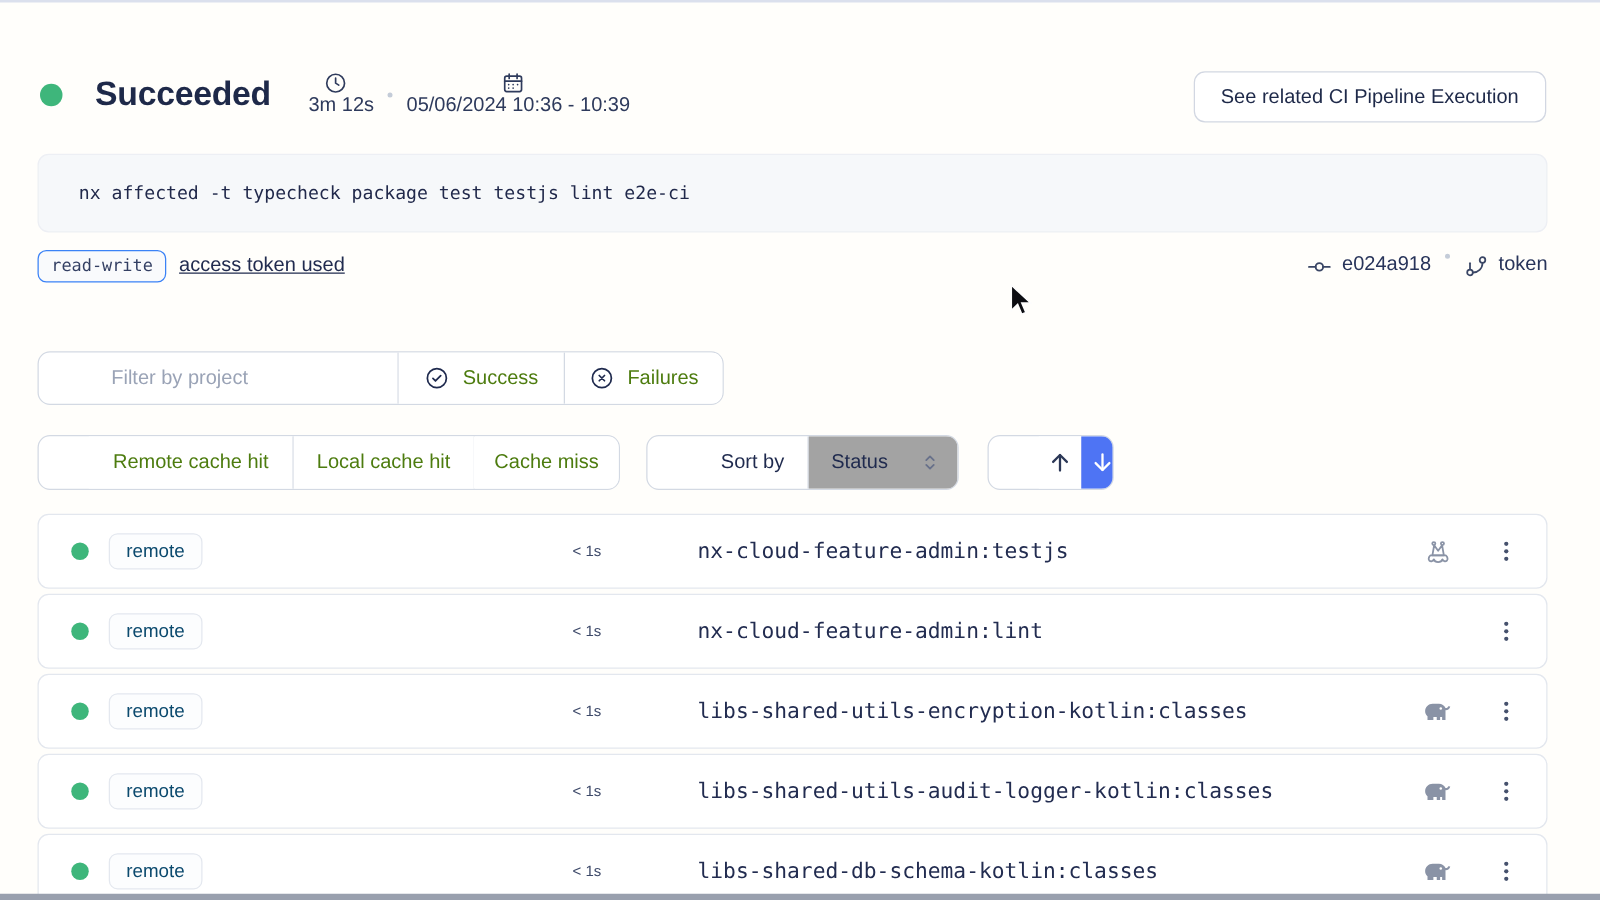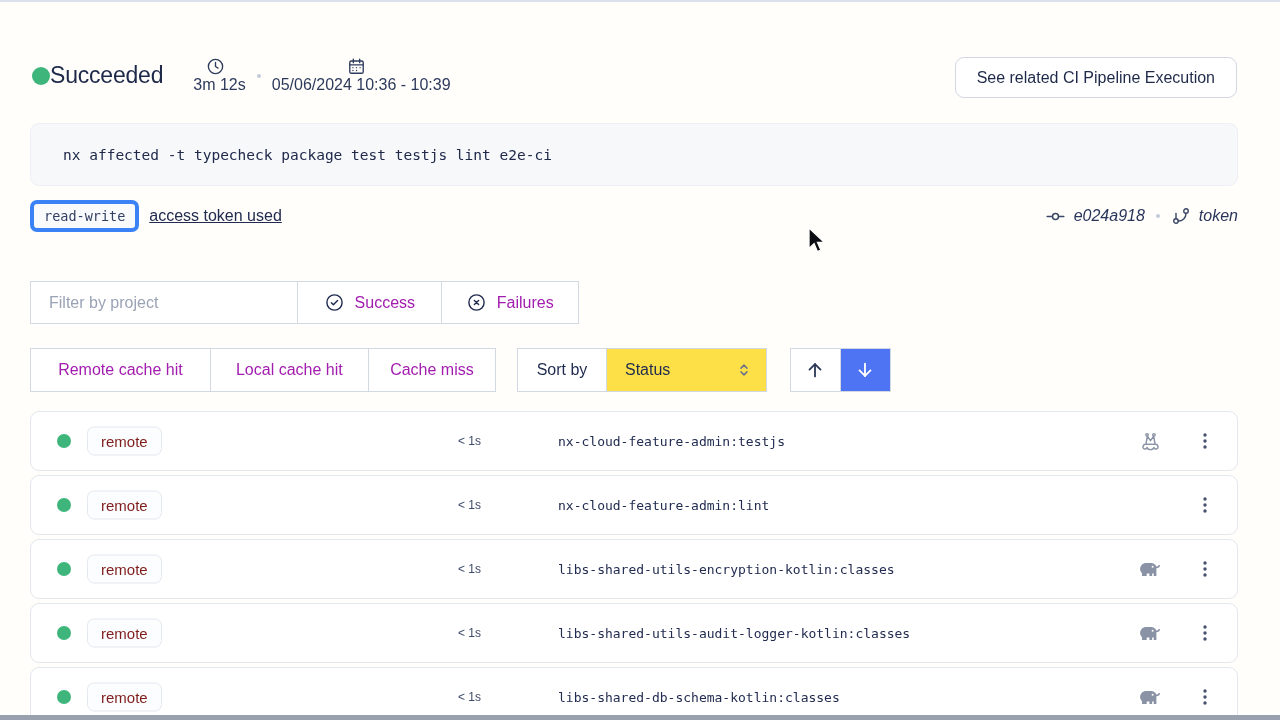--- a/index.html
+++ b/index.html
@@ -7,21 +7,21 @@
   body {
     width:1280px; height:720px; position:relative; overflow:hidden;
     background:#fffefb; font-family:"Liberation Sans", sans-serif; color:#212b51;
   }
   .top-edge { position:absolute; top:0; left:0; width:100%; height:2px; background:#dbe0ed; }
   .bottom-edge { position:absolute; bottom:0; left:0; width:100%; height:5px; background:#99a0ae; z-index:50; }
 
   
   .header { position:absolute; top:57px; left:32px; display:flex; align-items:center; }
   .status-dot { width:18px; height:18px; border-radius:50%; background:#3eb67b; }
-  .page-title { font-size:23px; font-weight:400; color:#1e2949; letter-spacing:-0.2px; }
+  .page-title { font-size:27px; font-weight:700; color:#1e2949; letter-spacing:-0.2px; margin-left:26px; }
   .meta { display:flex; align-items:center; margin-left:30px; font-size:16px; color:#2e3a5c;flex-direction:column; }
   .meta .icn { display:flex; margin-right:9px; }
   .sep-dot { width:4px; height:4px; border-radius:50%; background:#c4ccd8; margin:0 11px; }
   .related-btn {
     position:absolute; top:57px; right:43px; height:41px; padding:4px 21px;
     background:#fff; border:1px solid #d2d7e2; border-radius:9px;
     font-size:16px; color:#1e2949; font-family:inherit; display:flex; align-items:center;
   }
 
   
@@ -30,53 +30,53 @@
     background:#f6f8fa; border:1px solid #edeff4; border-radius:9px;
     display:flex; align-items:center; padding-left:32px;
     font-family:"DejaVu Sans Mono", monospace; font-size:14.5px; color:#21294b;
   }
 
   
   .token-row { position:absolute; top:200px; left:30px; width:1208px; display:flex; align-items:center; justify-content:space-between; }
   .token-left { display:flex; align-items:center; }
   .token-badge {
     font-family:"DejaVu Sans Mono", monospace; font-size:13.5px; color:#333f63;
-    background:#f9fafc; border:4px solid #3b82f6; border-radius:7px; padding:4px 10px;
+    background:#f9fafc; border:1px solid #3b82f6; border-radius:7px; padding:4px 10px;
   }
   .token-text { font-size:16px; color:#212b4f; margin-left:10px;text-decoration:underline; }
-  .vcs { display:flex; align-items:center; font-size:16px; color:#28345a;font-style:italic; }
+  .vcs { display:flex; font-size:16px; color:#28345a; }
   .vcs .icn { display:flex; margin-right:8px; }
 
   
-  .seg-group { position:absolute; display:flex; background:#fff; border:1px solid #d3d9e3; border-radius:0; overflow:hidden; }
+  .seg-group { position:absolute; display:flex; background:#fff; border:1px solid #d3d9e3; border-radius:10px; overflow:hidden;padding-left:40px; }
   .filter-group { top:281px; left:30px; width:549px; height:43px; }
   .filter-input { width:267px; border:none; outline:none; padding:0 18px; font-size:16px; font-family:inherit; color:#212b51; background:transparent; }
   .filter-input::placeholder { color:#9aa3b6; }
   .seg-div { width:1px; background:#d3d9e3; }
-  .seg-btn { display:flex; align-items:center; justify-content:center; gap:10px; font-size:16px; color:#a21caf; background:#fff; border:none; font-family:inherit; }
+  .seg-btn { display:flex; align-items:center; justify-content:center; gap:10px; font-size:16px; color:#4d7c0f; background:#fff; border:none; font-family:inherit; }
   .w-success { width:143px; } .w-failures { width:137px; }
 
   
   .cache-group { top:348px; left:30px; width:466px; height:44px; }
   .w-remote { width:180px; } .w-local { width:158px; } .w-miss { width:127px; }
   .sort-group { top:348px; left:517px; width:250px; height:44px; }
   .sort-label { width:88px; display:flex; align-items:center; justify-content:center; font-size:16px; color:#1f2a4e; }
-  .sort-select { flex:1; display:flex; align-items:center; justify-content:space-between; padding:0 13px 0 18px; font-size:16px; color:#1f2a4e; background:#fde047; border:none; font-family:inherit; }
+  .sort-select { flex:1; display:flex; align-items:center; justify-content:space-between; padding:0 13px 0 18px; font-size:16px; color:#1f2a4e; background:#a3a3a3; border:none; font-family:inherit; }
   .arrow-group { top:348px; left:790px; width:101px; height:44px; }
   .arrow-btn { width:50px; display:flex; align-items:center; justify-content:center; border:none; background:#fff; }
   .arrow-btn.active { width:51px; background:#4e74f4; }
 
   
   .task-list { position:absolute; top:411px; left:30px; width:1208px; }
   .task-row { position:relative; height:60px; background:#fff; border:1px solid #e3e7ee; border-radius:9px; margin-bottom:4px; }
   .task-row > * { position:absolute; top:50%; transform:translateY(-50%); }
   .row-dot { left:26px; width:14px; height:14px; border-radius:50%; background:#3eb67b; }
-  .row-badge { left:56px; font-size:15px; color:#7f1d1d; background:#fcfdfe; border:1px solid #e4e8ef; border-radius:7px; padding:5px 13px; }
+  .row-badge { left:56px; font-size:15px; color:#0c4a6e; background:#fcfdfe; border:1px solid #e4e8ef; border-radius:7px; padding:5px 13px; }
   .row-duration { left:360px; width:90px; text-align:right; font-size:12px; color:#3d4969; }
-  .row-name { left:527px; font-family:"DejaVu Sans Mono", monospace; font-size:13px; color:#222c50; }
+  .row-name { left:527px; font-family:"DejaVu Sans Mono", monospace; font-size:17px; color:#222c50; }
   .row-tool { left:1106px; width:26px; display:flex; justify-content:center; }
   .row-kebab { left:1165px; width:18px; display:flex; justify-content:center; cursor:pointer; }
 
   .cursor { position:absolute; left:806px; top:226px; z-index:60; }
 </style>
 </head>
 <body>
 
 <div class="top-edge"></div>
 

